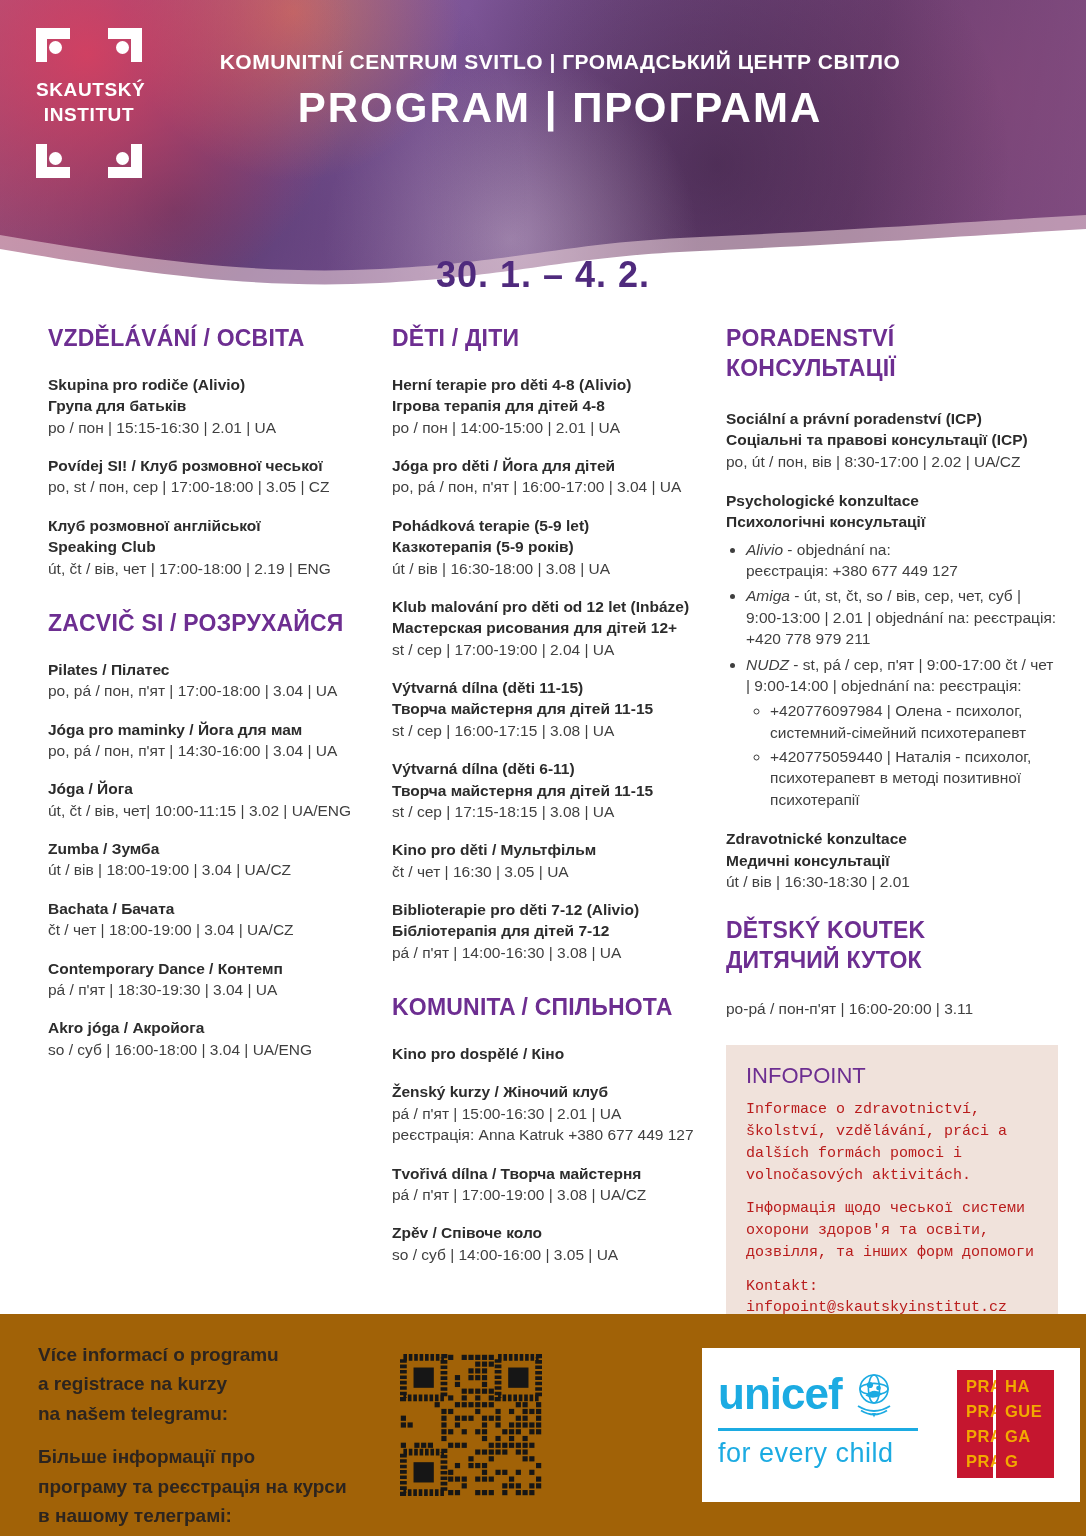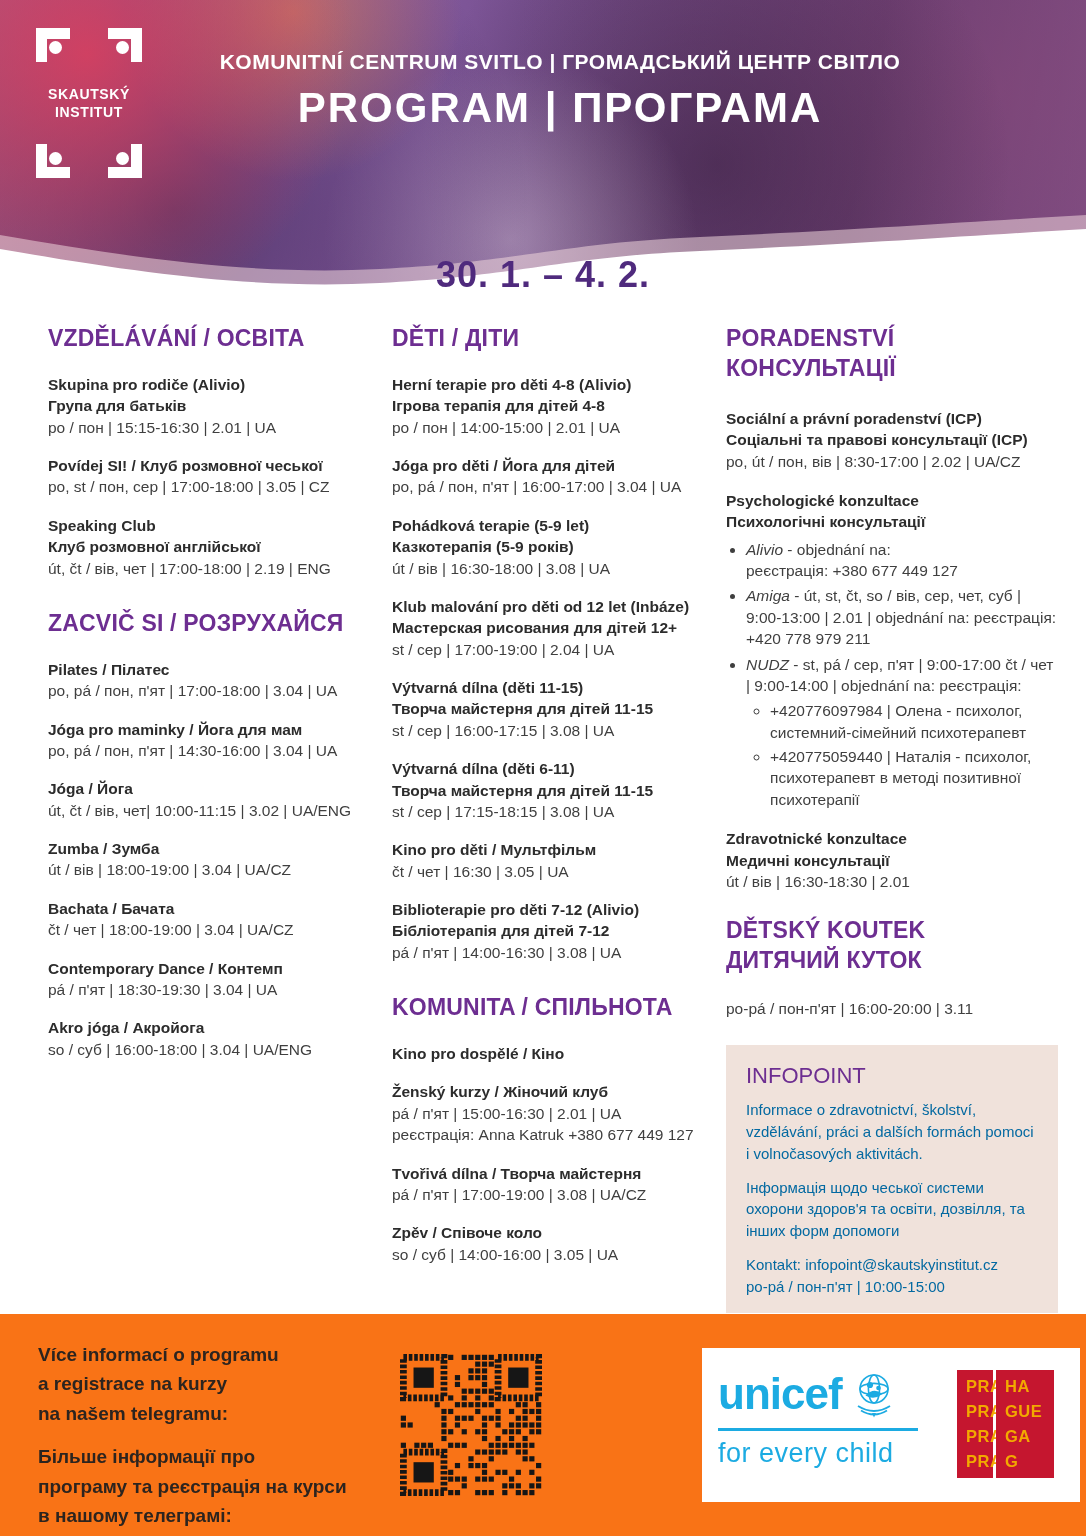--- a/index.html
+++ b/index.html
@@ -41,21 +41,21 @@
   .si-c.tr { right:0; top:0; border-right:11px solid #fff; border-top:11px solid #fff; }
   .si-c.bl { left:0; bottom:0; border-left:11px solid #fff; border-bottom:11px solid #fff; }
   .si-c.br { right:0; bottom:0; border-right:11px solid #fff; border-bottom:11px solid #fff; }
   .si-c::after { content:""; position:absolute; width:13px; height:13px; background:#fff; border-radius:50%; }
   .si-c.tl::after { left:2px; top:2px; }
   .si-c.tr::after { right:2px; top:2px; }
   .si-c.bl::after { left:2px; bottom:2px; }
   .si-c.br::after { right:2px; bottom:2px; }
   .si-text {
     position:absolute; left:0; right:0; top:50%; transform:translateY(-50%);
-    text-align:center; color:#fff; font-weight:bold; font-size:14px;
+    text-align:center; color:#fff; font-weight:bold; font-size:19px;
     line-height:1.3; letter-spacing:.6px;
   }
   .si-text span { display:block; }
 
   .date {
     position:absolute; left:0; top:254px; width:1086px; text-align:center;
     font-size:36px; font-weight:bold; color:#4f2a7d; letter-spacing:1px; z-index:5;
   }
 
   
@@ -74,25 +74,25 @@
   .ev .d { display:block; }
   .bullets { list-style:disc; margin:6px 0 0; padding-left:20px; }
   .bullets > li { margin-bottom:4px; }
   .bullets i { font-style:italic;text-align:center; }
   .subs { list-style:circle; margin:4px 0 0; padding-left:24px; }
   .subs li { margin-bottom:3px; }
   .mt18 { margin-top:18px; }
 
   .infobox { background:#f0e2db; margin-top:26px; padding:18px 20px 16px; }
   .infobox h3 { font-size:22px; font-weight:normal; color:#6d2e91; margin:0 0 10px; }
-  .infobox p { margin:0 0 12px; font-size:15px; line-height:1.45; color:#0369a1; }
+  .infobox p { margin:0 0 12px; font-size:15px; line-height:1.45; color:#b91c1c;font-family:Liberation Mono, monospace; }
   .infobox p span { display:block; }
 
   
-  .footer { position:absolute; left:0; top:1314px; width:1086px; height:222px; background:#f97316; }
+  .footer { position:absolute; left:0; top:1314px; width:1086px; height:222px; background:#a16207; }
   .f-text { position:absolute; left:38px; top:26px; color:#2c241f; }
   .f-text span { display:block; font-weight:bold; font-size:19px; line-height:1.55; }
   .f-ua { margin-top:14px; }
 
   .qr { position:absolute; left:400px; top:40px; width:142px; height:142px; }
   .qr rect.f { fill:none; stroke:#161616; stroke-width:6; stroke-dasharray:3.2 1.6; }
   .qr rect.fi { fill:#161616; }
   .qr g.modules rect { fill:#161616; }
 
   .logo-box { position:absolute; left:702px; top:34px; width:378px; height:154px; background:#fff; }
@@ -140,22 +140,22 @@
     <div class="ev">
       <b>Skupina pro rodiče (Alivio)</b>
       <b>Група для батьків</b>
       <span class="d">po / пон | 15:15-16:30 | 2.01 | UA</span>
     </div>
     <div class="ev">
       <b>Povídej SI! / Клуб розмовної чеської</b>
       <span class="d">po, st / пон, сер | 17:00-18:00 | 3.05 | CZ</span>
     </div>
     <div class="ev">
+      <b>Клуб розмовної англійської</b>
       <b>Speaking Club</b>
-      <b>Клуб розмовної англійської</b>
       <span class="d">út, čt / вів, чет | 17:00-18:00 | 2.19 | ENG</span>
     </div>
 
     <h2 class="sec-title gap-top">ZACVIČ SI / РОЗРУХАЙСЯ</h2>
 
     <div class="ev">
       <b>Pilates / Пілатес</b>
       <span class="d">po, pá / пон, п'ят | 17:00-18:00 | 3.04 | UA</span>
     </div>
     <div class="ev">

